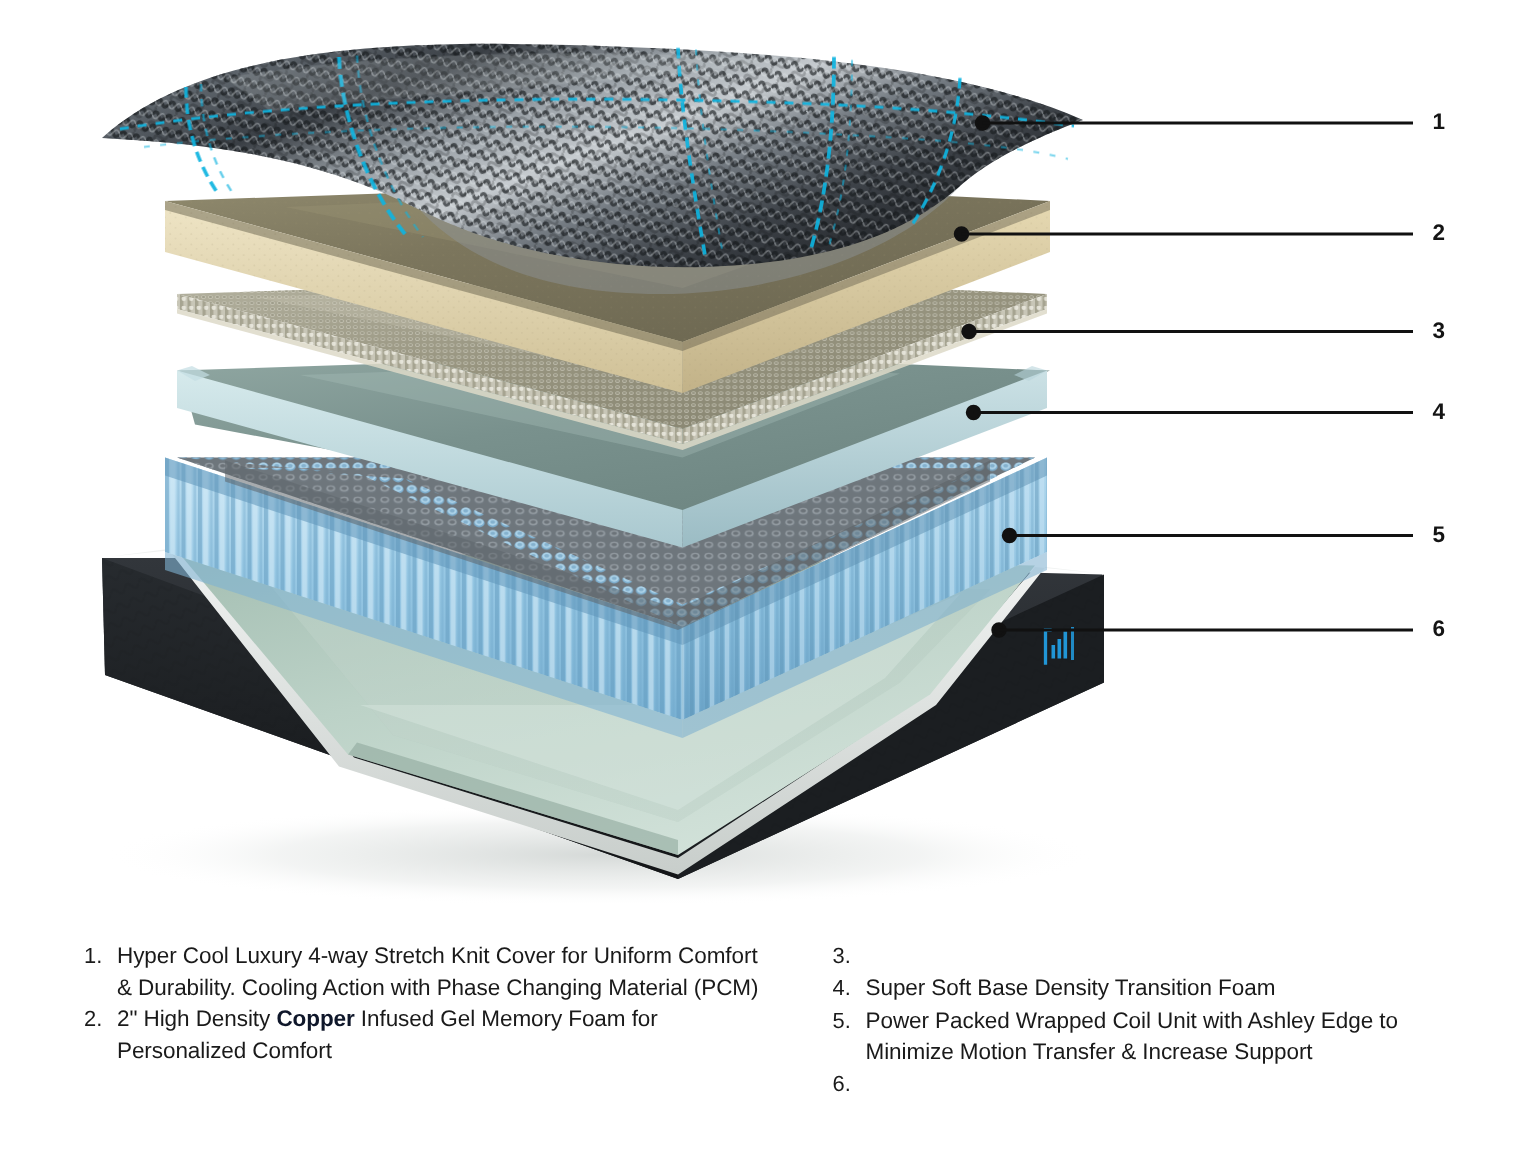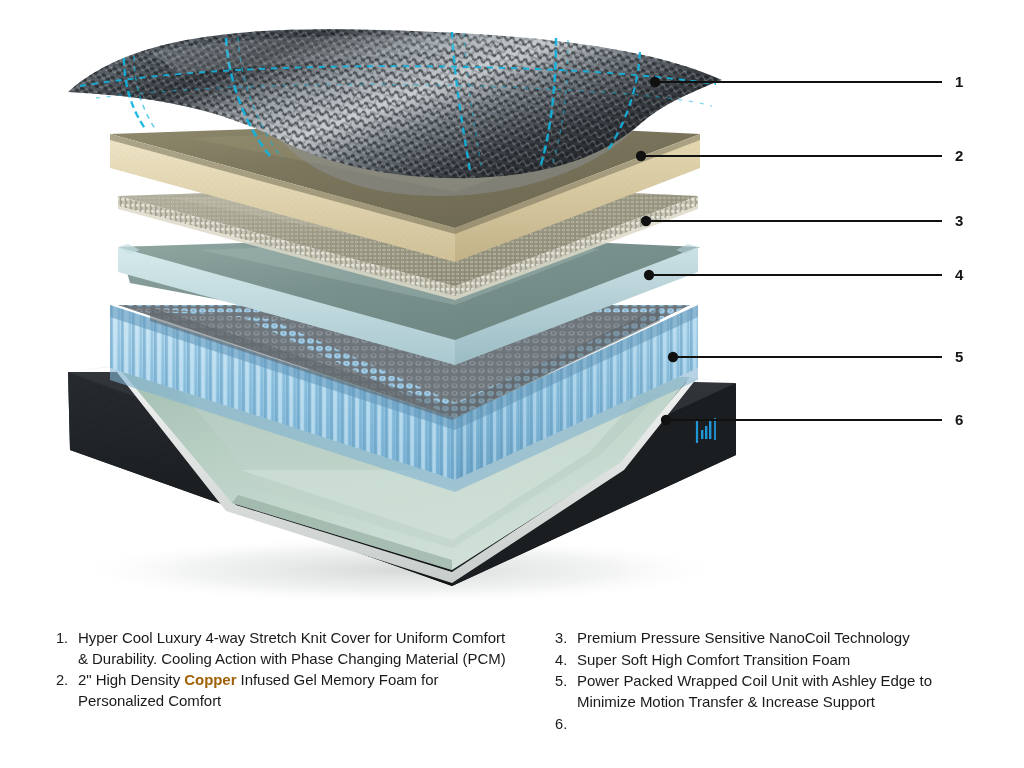--- a/index.html
+++ b/index.html
@@ -52,21 +52,21 @@
     flex:0 0 22px;
     font-size:14.6px;
     color:#1a1a1a;
     text-align:left;
   }
   .legend-text{
     font-size:15px;
     color:#1a1a1a;
     letter-spacing:-0.05px;
   }
-  .hl-copper{ color:#a16207; font-weight:700; }
+  .hl-copper{ color:#0f172a; font-weight:700; }
   .hl-bold{ font-weight:400; }
 </style>
 </head>
 <body>
 
 <div id="diagram-stage">
 
   <svg id="diagram-svg" width="1024" height="620" viewBox="0 0 1024 620">
     <defs>
 
@@ -392,25 +392,24 @@
         <span class="legend-text"><span>Hyper Cool Luxury 4-way Stretch Knit Cover for Uniform Comfort &amp; Durability. Cooling Action with Phase Changing Material (PCM)</span></span>
       </div>
       <div class="legend-item">
         <span class="legend-marker">2.</span>
         <span class="legend-text"><span>2" High Density </span><span class="hl-copper">Copper</span><span> Infused Gel Memory Foam for Personalized Comfort</span></span>
       </div>
     </div>
   <div class="legend-col" id="legend-col-right">
       <div class="legend-item">
         <span class="legend-marker">3.</span>
-        <span class="legend-text"><span>Premium Pressure Sensitive NanoCoil Technology</span></span>
       </div>
       <div class="legend-item">
         <span class="legend-marker">4.</span>
-        <span class="legend-text"><span class="hl-bold">Super Soft</span><span> High Comfort Transition Foam</span></span>
+        <span class="legend-text"><span class="hl-bold">Super Soft</span><span> Base Density Transition Foam</span></span>
       </div>
       <div class="legend-item">
         <span class="legend-marker">5.</span>
         <span class="legend-text"><span>Power Packed Wrapped Coil Unit with Ashley Edge to Minimize Motion Transfer &amp; Increase Support</span></span>
       </div>
       <div class="legend-item">
         <span class="legend-marker">6.</span>
       </div>
     </div>
 </div>

